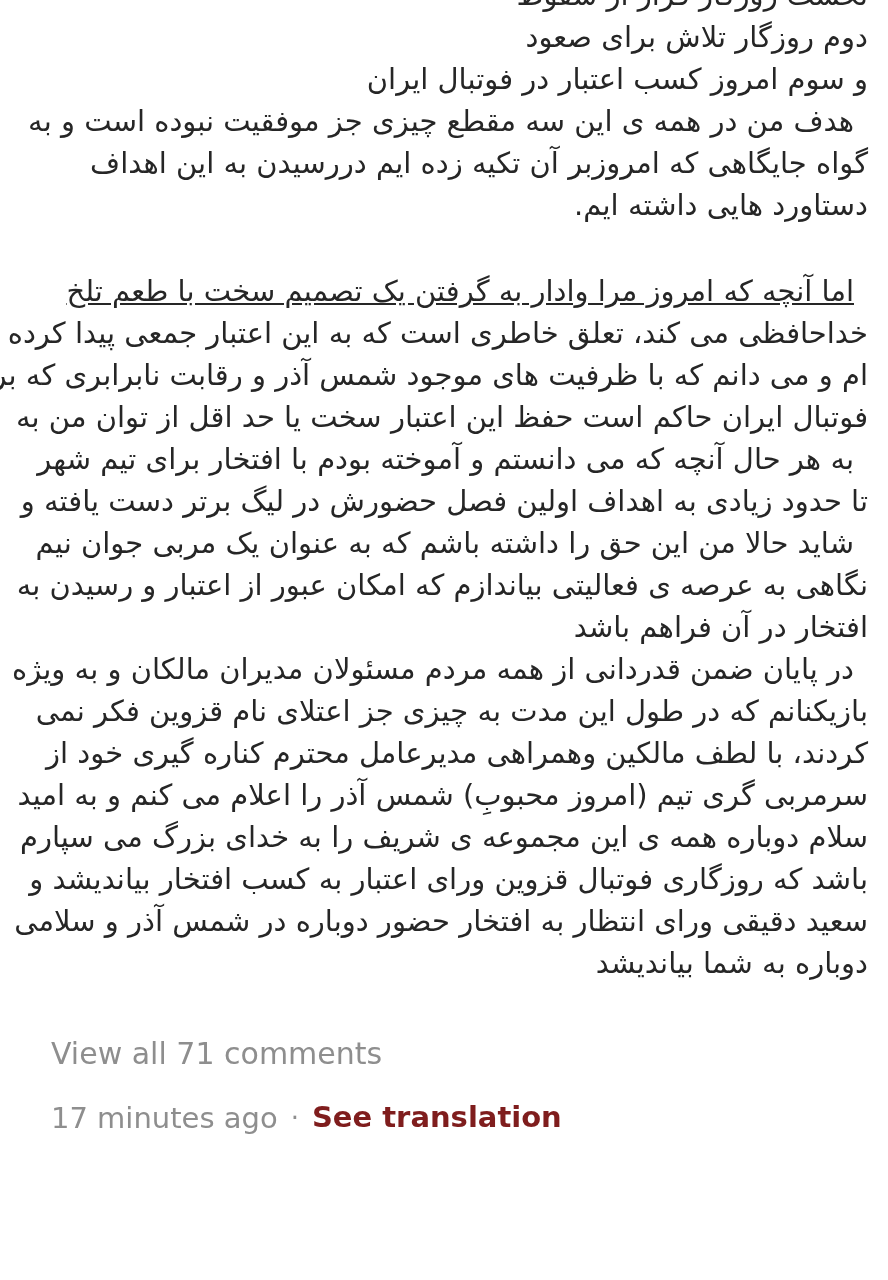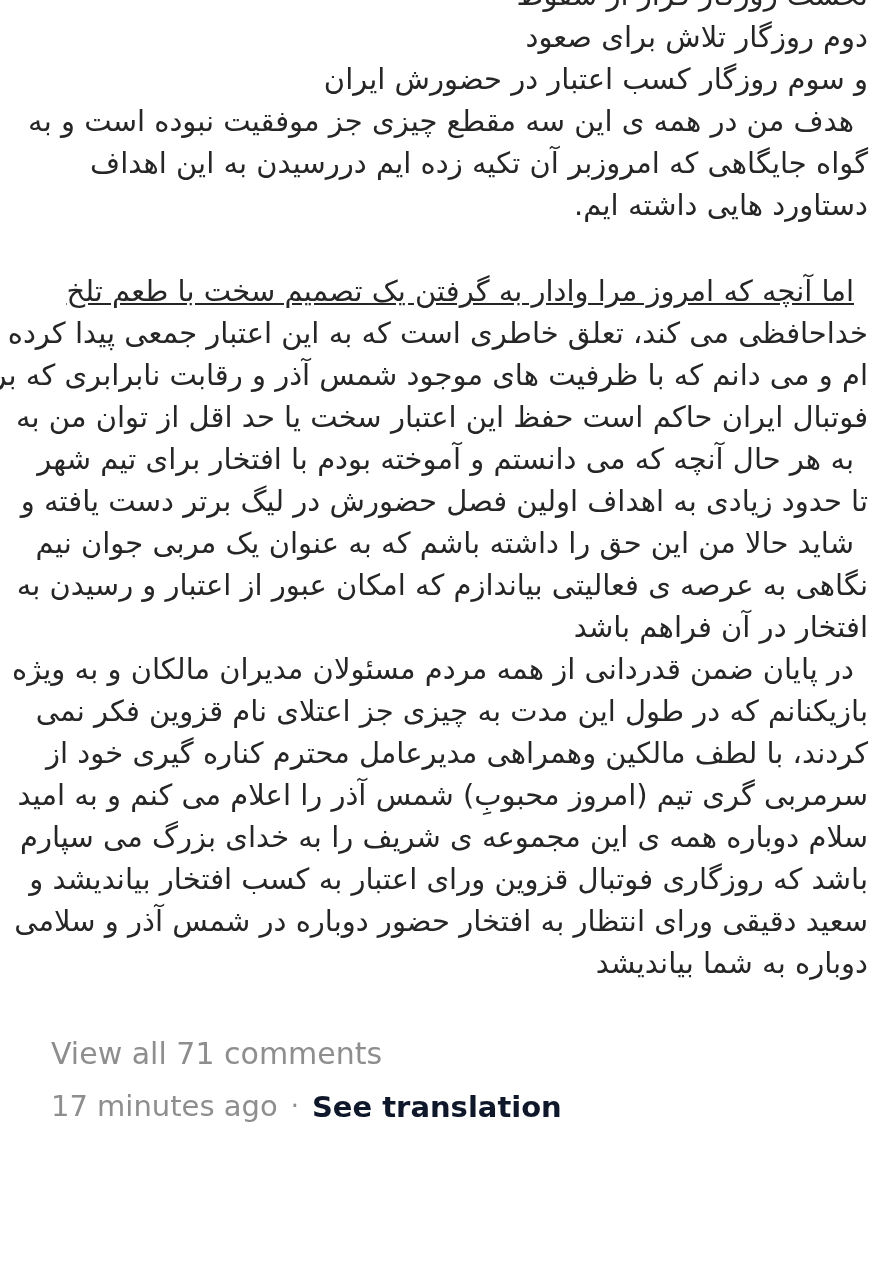--- a/index.html
+++ b/index.html
@@ -39,52 +39,52 @@
     font-size: 30px;
     line-height: 36px;
     cursor: pointer;
     background: none;
     border: none;
     padding: 0;
     font-family: inherit;
   }
   .meta-row {
     display: flex;
-    align-items: flex-end;
-    margin-top: 16px;
+    align-items: flex-start;
+    margin-top: 28px;
     font-size: 29px;
     line-height: 36px;
   }
   .timestamp {
     color: #8e8e8e;
     cursor: pointer;
   }
   .dot-separator {
     color: #8e8e8e;
     margin: 0 13px;
     font-size: 26px;
   }
   .see-translation {
-    color: #0f172a;
+    color: #7f1d1d;
     font-weight: 600;
     cursor: pointer;
     background: none;
     border: none;
     padding: 0;
     font-size: inherit;
     font-family: inherit;
   }
 </style>
 </head>
 <body>
 
 <div class="post-caption" dir="rtl">
     <div class="caption-line">نخست روزگار فرار از سقوط</div>
     <div class="caption-line">دوم روزگار تلاش برای صعود</div>
-    <div class="caption-line">و سوم روزگار کسب اعتبار در حضورش ایران</div>
+    <div class="caption-line">و سوم امروز کسب اعتبار در فوتبال ایران</div>
     <div class="caption-line indent" style="">هدف من در همه ی این سه مقطع چیزی جز موفقیت نبوده است و به</div>
     <div class="caption-line">گواه جایگاهی که امروزبر آن تکیه زده ایم دررسیدن به این اهداف</div>
     <div class="caption-line">دستاورد هایی داشته ایم.</div>
     <div class="caption-line indent" style="margin-top: 44px; text-decoration: underline;">اما آنچه که امروز مرا وادار به گرفتن یک تصمیم سخت با طعم تلخ</div>
     <div class="caption-line">خداحافظی می کند، تعلق خاطری است که به این اعتبار جمعی پیدا کرده</div>
     <div class="caption-line">ام و می دانم که با ظرفیت های موجود شمس آذر و رقابت نابرابری که بر</div>
     <div class="caption-line">فوتبال ایران حاکم است حفظ این اعتبار سخت یا حد اقل از توان من به</div>
     <div class="caption-line indent">به هر حال آنچه که می دانستم و آموخته بودم با افتخار برای تیم شهر</div>
     <div class="caption-line">تا حدود زیادی به اهداف اولین فصل حضورش در لیگ برتر دست یافته و</div>
     <div class="caption-line indent">شاید حالا من این حق را داشته باشم که به عنوان یک مربی جوان نیم</div>

